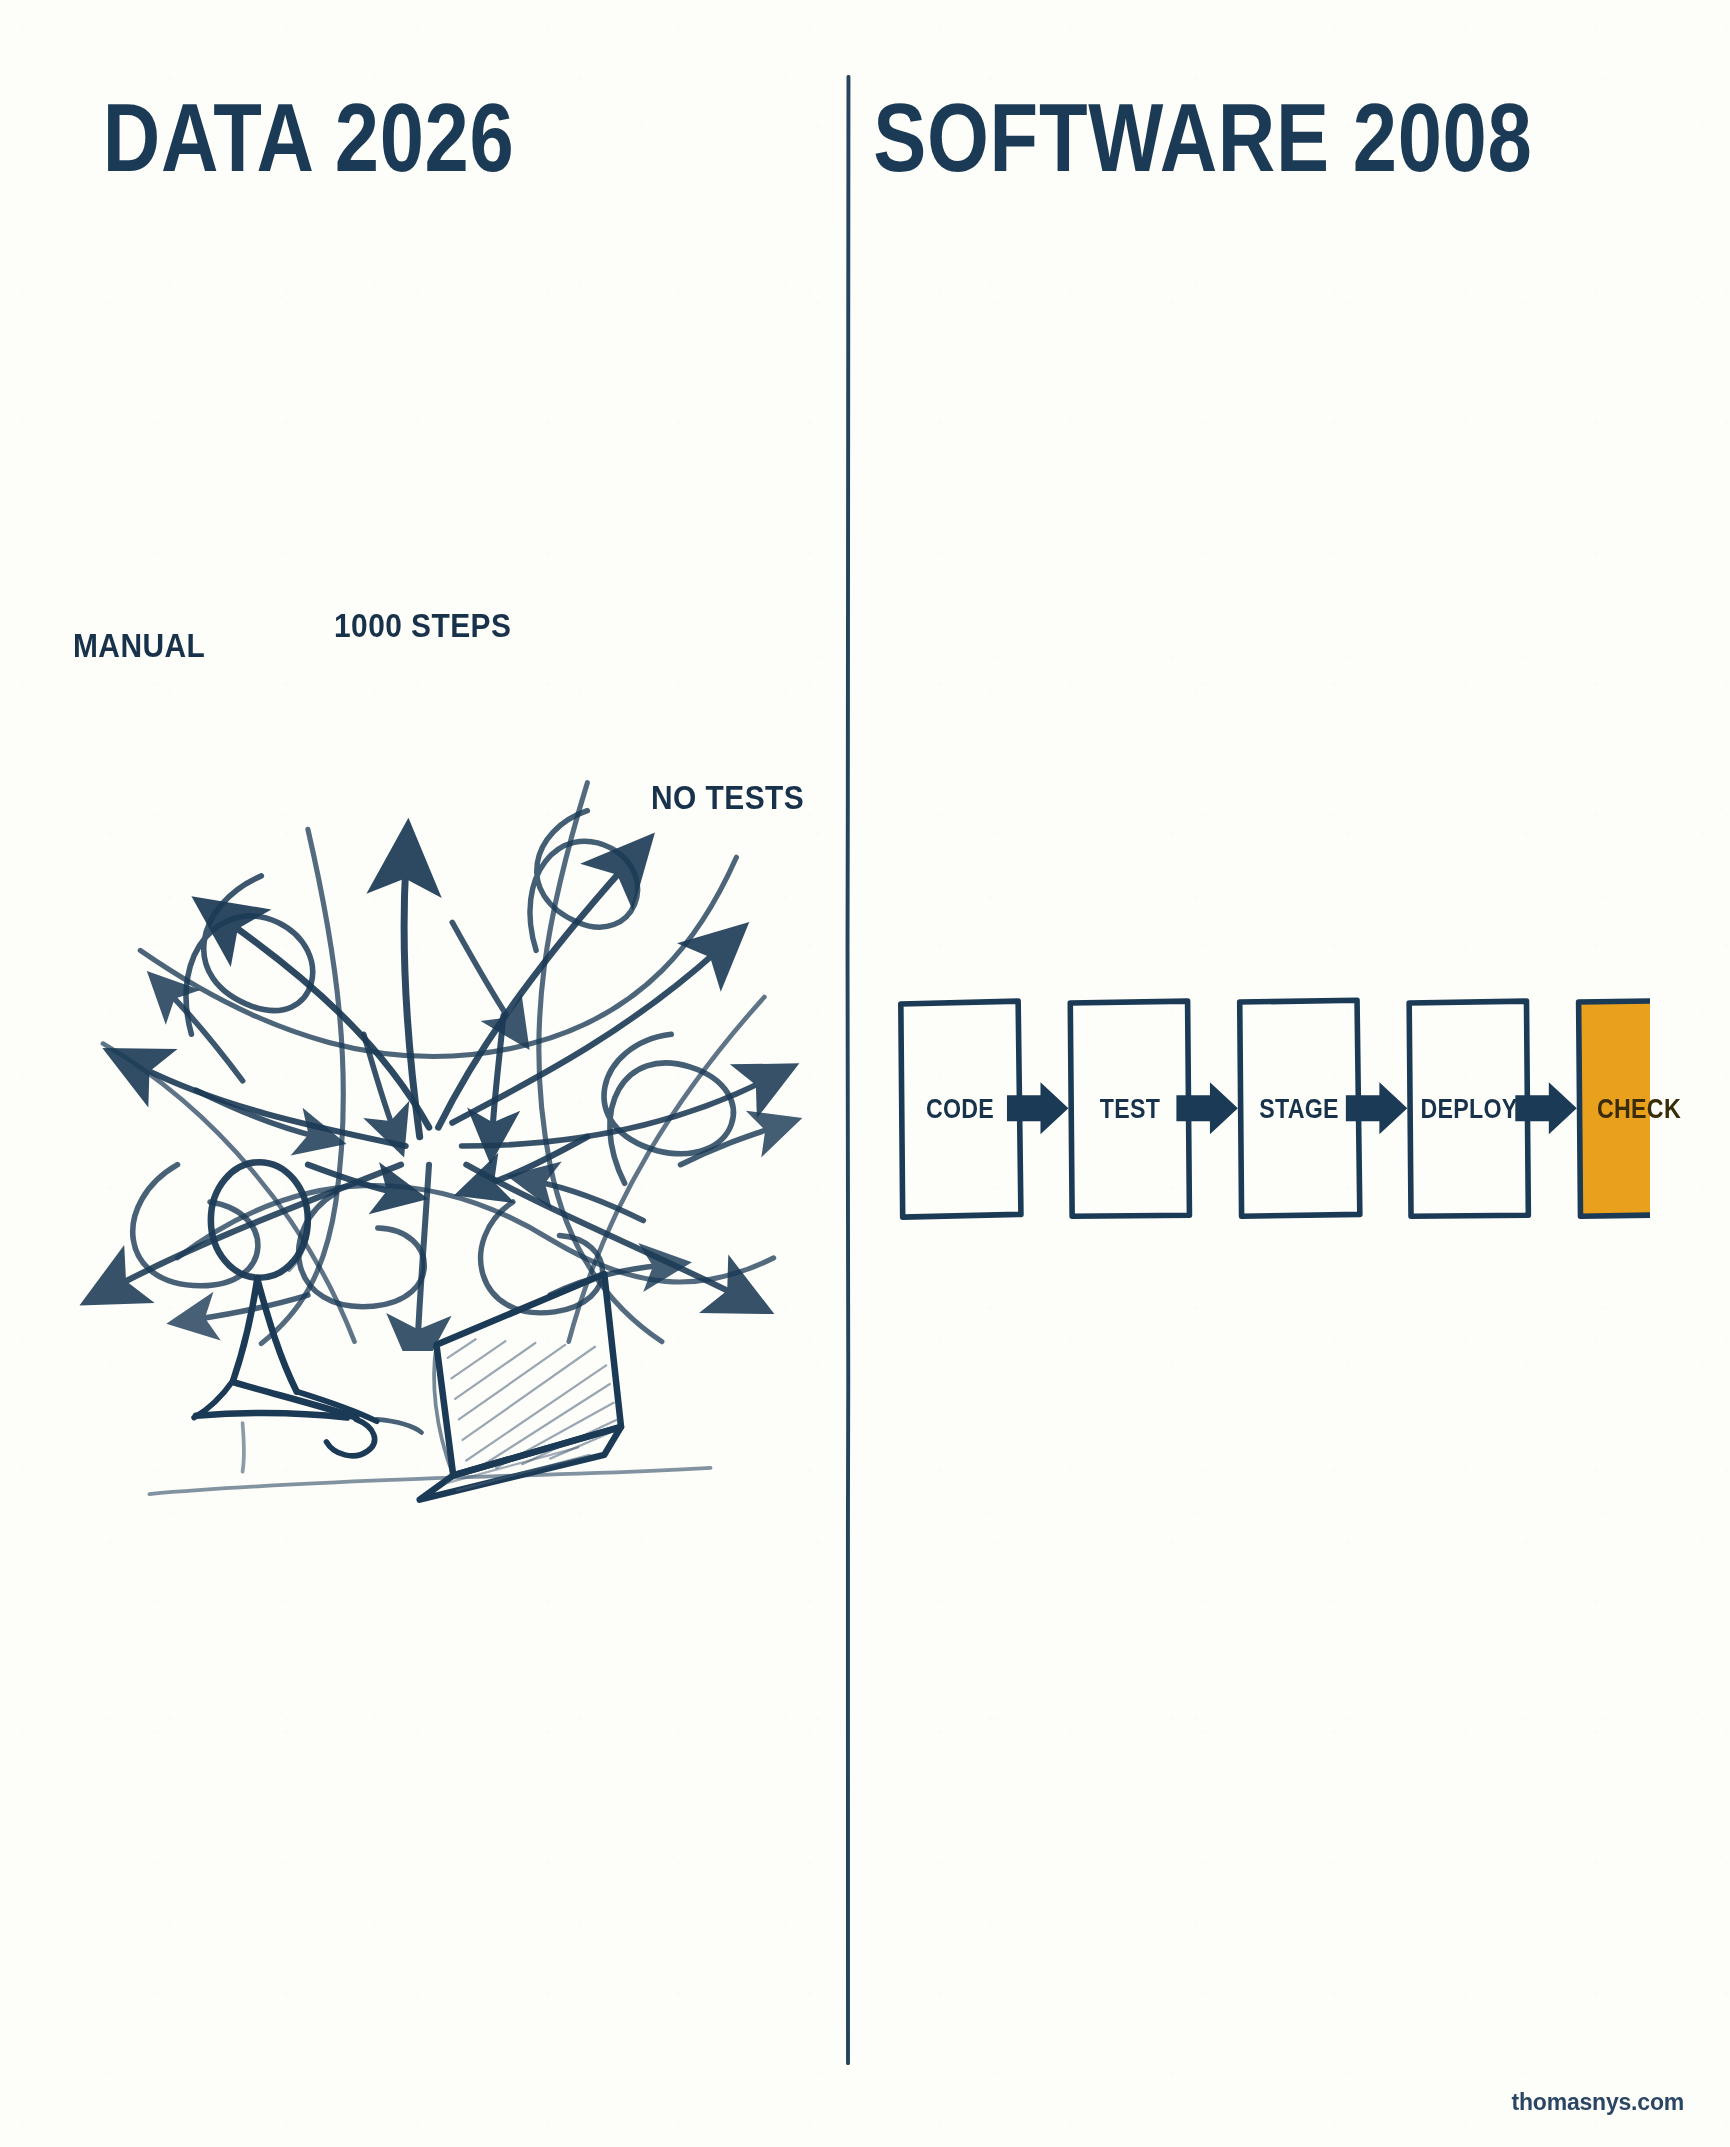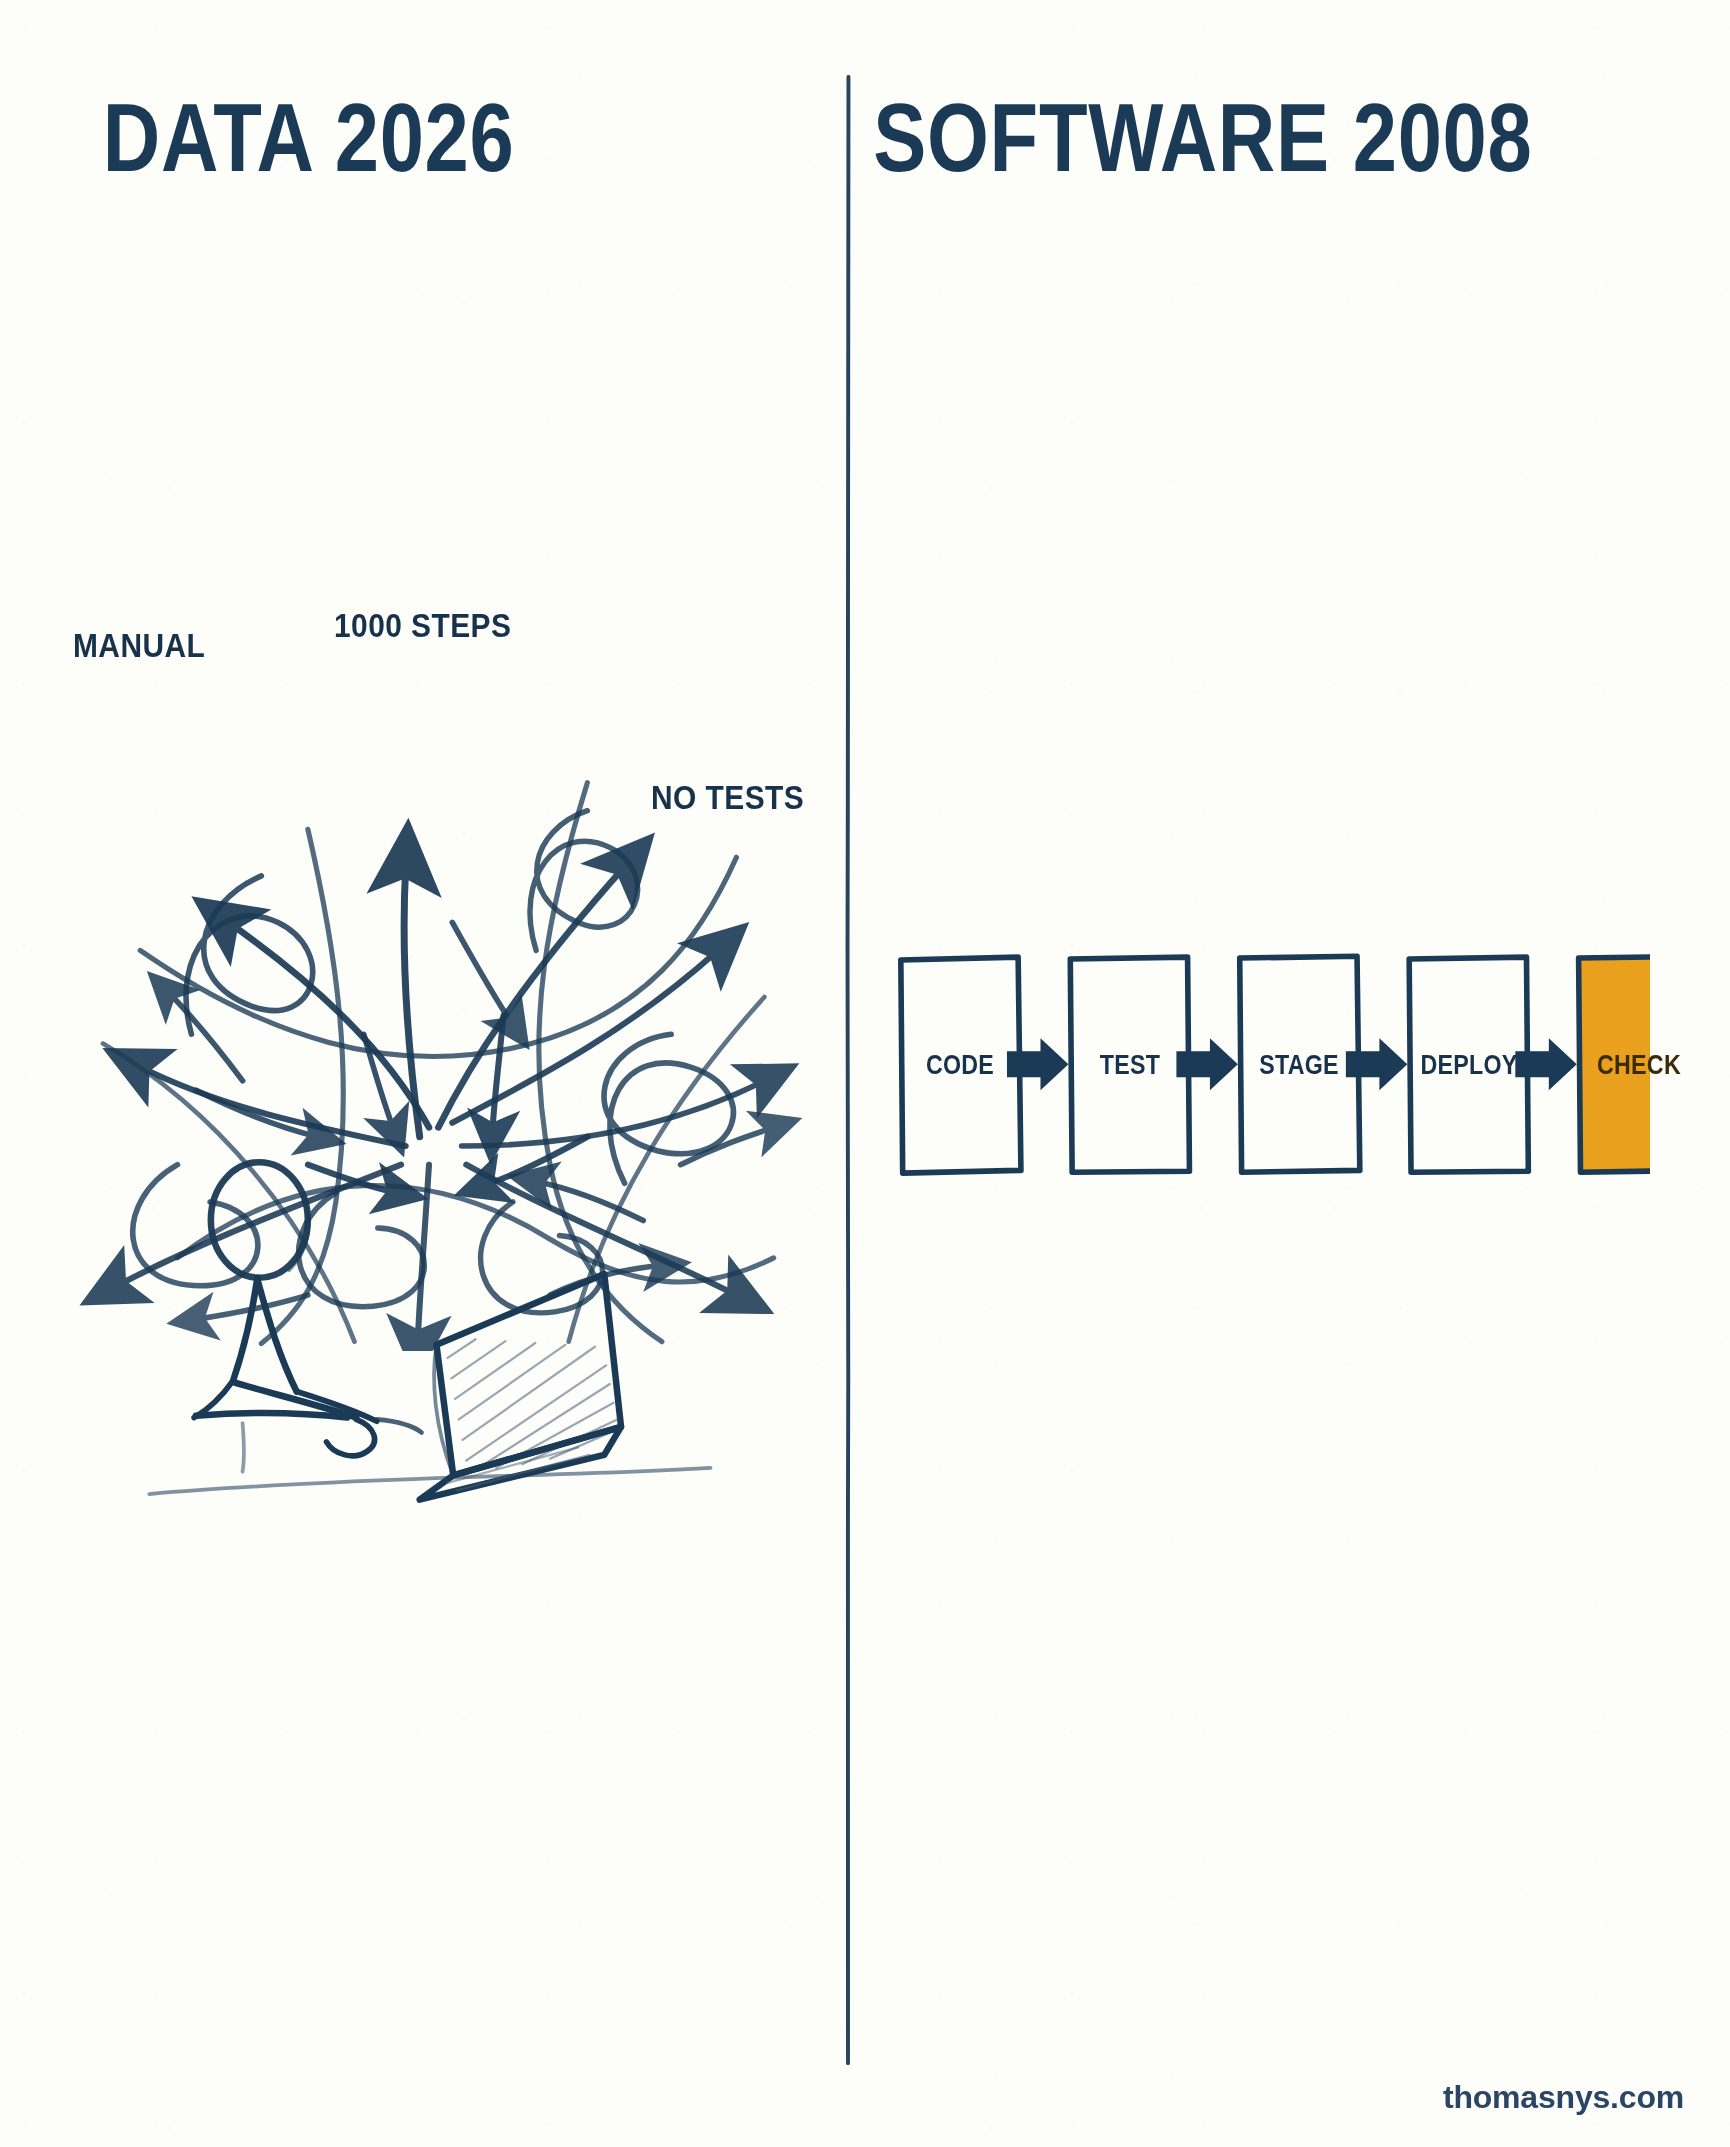--- a/index.html
+++ b/index.html
@@ -82,21 +82,21 @@
   #figure {
     position: absolute;
     left: 140px;
     top: 1147px;
     width: 578px;
     height: 392px;
   }
   #pipeline {
     position: absolute;
     left: 876px;
-    top: 932px;
+    top: 976px;
     width: 774px;
     height: 270px;
   }
 
   .stage-label {
     position: absolute;
     color: #17324a;
     font-family: "Liberation Sans", sans-serif;
     font-weight: 700;
     font-size: 27px;
@@ -106,21 +106,21 @@
     text-align: center;
   }
 
   #watermark {
     position: absolute;
     right: 52px;
     bottom: 32px;
     color: #2a4664;
     font-family: "Liberation Sans", sans-serif;
     font-weight: 700;
-    font-size: 32px;
+    font-size: 23px;
     letter-spacing: -0.2px;
   }
 </style>
 </head>
 <body>
 
 <div id="poster">
 
   <div id="paper-grain"></div>
 

